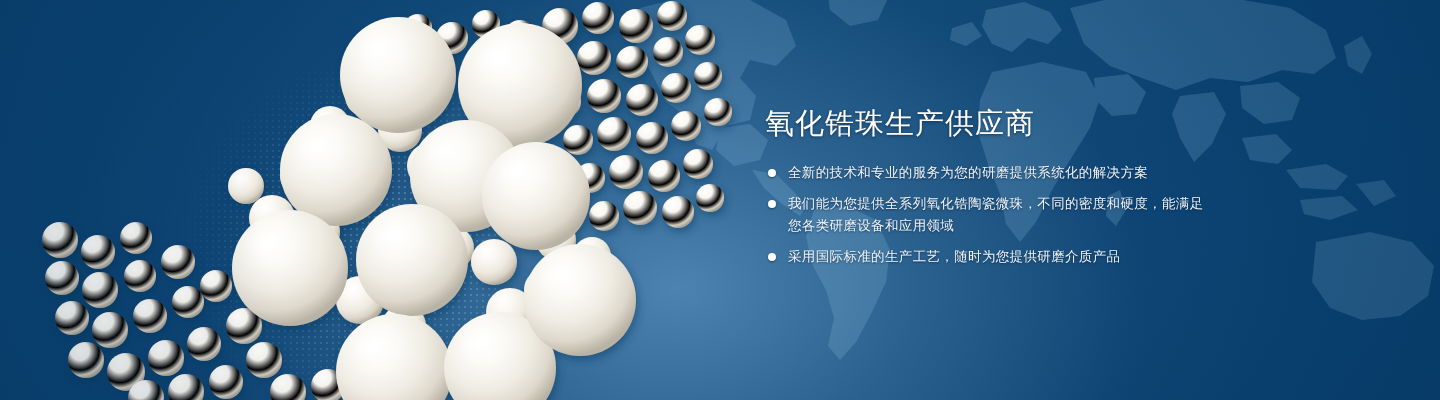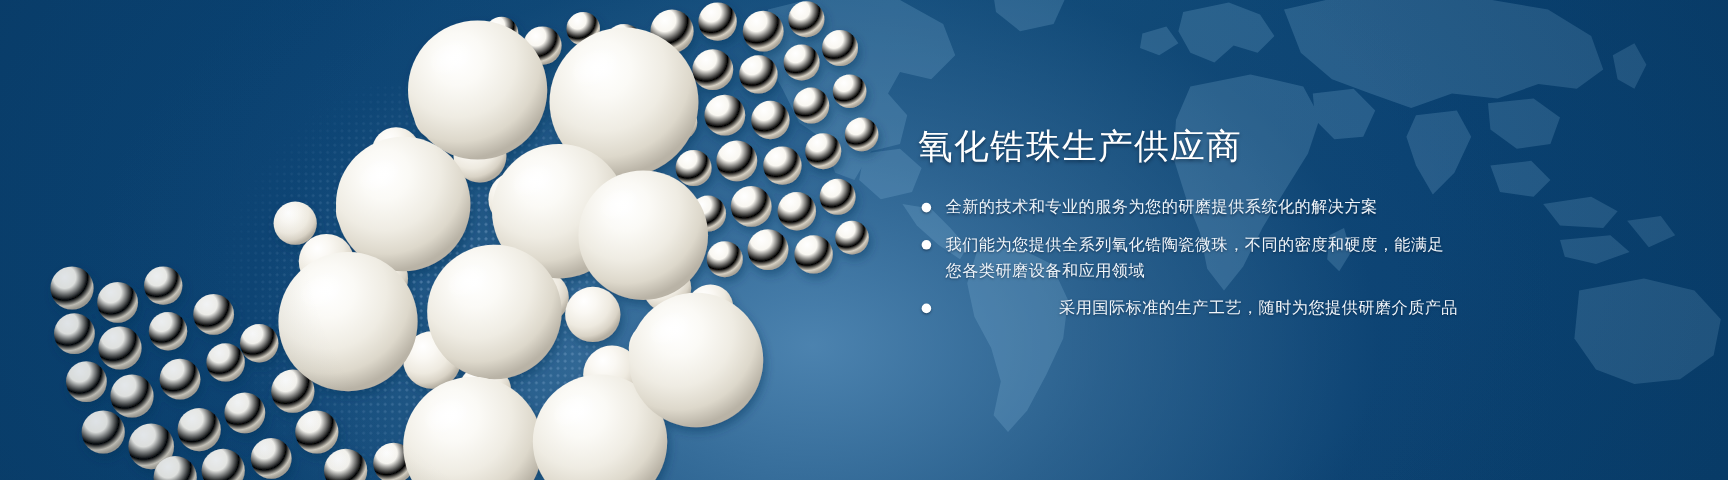--- a/index.html
+++ b/index.html
@@ -114,21 +114,21 @@
   .bullet-row {
     position: relative;
     padding-left: 23px;
     margin-bottom: 9px;
     font-size: 13.5px;
     line-height: 22px;
     color: #f0f5fa;
     letter-spacing: 0.35px;
     text-shadow: 0 1px 2px rgba(0,18,40,0.55);
   }
-  .bullet-row:last-child { margin-bottom: 0; text-align: right; }
+  .bullet-row:last-child { margin-bottom: 0; }
 
   .bullet-dot {
     position: absolute;
     left: 3px;
     top: 7px;
     width: 8px;
     height: 8px;
     border-radius: 50%;
     background: #ffffff;
     box-shadow: 0 1px 2px rgba(0,20,42,0.5);

